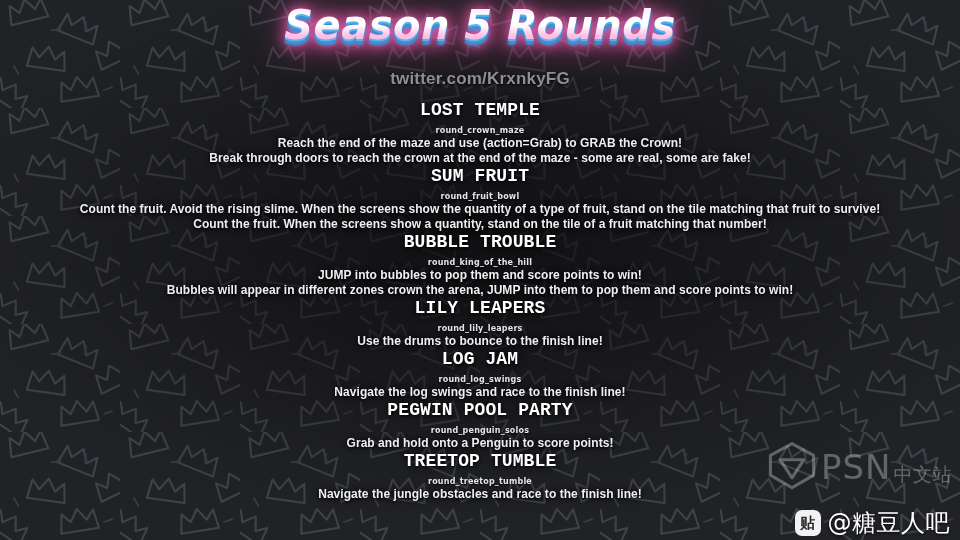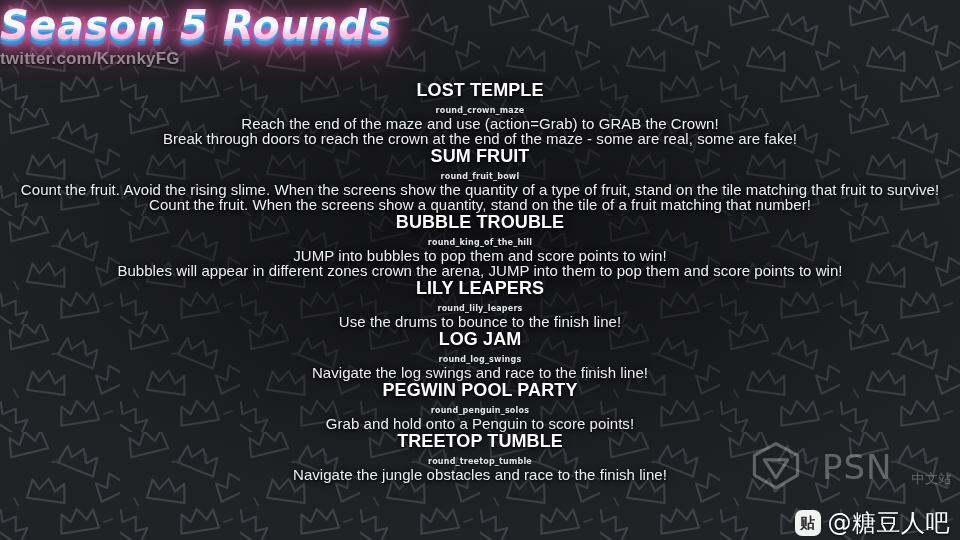--- a/index.html
+++ b/index.html
@@ -36,21 +36,21 @@
       radial-gradient(ellipse 60% 55% at 50% 45%, rgba(10,10,12,0.72) 0%, rgba(12,12,14,0.45) 45%, rgba(0,0,0,0.10) 75%, rgba(0,0,0,0) 100%);
   }
 
   #content {
     position:relative;
     z-index:3;
     width:960px; height:540px;
   }
 
   
-  .header { padding-top:2px; }
+  .header { text-align:center; padding-top:2px; }
 
   .title {
     font-family:"DejaVu Sans", sans-serif;
     font-size:40px;
     font-weight:bold;
     font-style:italic;
     letter-spacing:0.5px;
     line-height:46px;
     background:linear-gradient(180deg,#ffd8ef 0%,#ffffff 32%,#ffffff 50%,#ffc3e6 72%,#ff9fd8 100%);
     -webkit-background-clip:text;
@@ -58,91 +58,91 @@
     color:transparent;
     -webkit-text-fill-color:transparent;
     filter:
       drop-shadow(0 2px 0 #55b6e8)
       drop-shadow(0 4px 1px #3f8fd6)
       drop-shadow(0 0 7px rgba(255,105,190,0.95))
       drop-shadow(0 0 16px rgba(255,70,170,0.55));
   }
 
   .subtitle {
-    margin-top:1px;
+    margin-top:21px;
     font-size:17px;
     font-weight:bold;
     color:#8e9094;
     letter-spacing:0.2px;
     text-shadow:0 1px 2px rgba(0,0,0,0.85);
   }
 
   
   .rounds {
     margin-top:11px;
     display:flex;
     flex-direction:column;
     align-items:center;
   }
 
   .round { text-align:center; width:100%; }
 
   .round-name {
-    font-family:Liberation Sans, sans-serif;
+    font-family:Liberation Mono, monospace;
     font-size:18px;
     font-weight:bold;
     color:#ffffff;
     letter-spacing:0.1px;
     line-height:21px;
     text-shadow:0 1px 3px rgba(0,0,0,0.95), 0 0 8px rgba(0,0,0,0.7);
   }
 
   .round-id {
     font-family:"DejaVu Sans", sans-serif;
     font-size:8px;
     font-weight:bold;
     color:#e4e5e7;
     letter-spacing:0.2px;
     line-height:11px;
     margin-top:4px;
     text-shadow:0 1px 2px rgba(0,0,0,0.95);
   }
 
   .round-desc {
-    font-size:15px;
-    font-weight:normal;
+    font-size:12px;
+    font-weight:bold;
     color:#f0f0f2;
     line-height:15px;
     letter-spacing:0.05px;
     text-shadow:0 1px 3px rgba(0,0,0,0.95), 0 0 6px rgba(0,0,0,0.75);
   }
 
   
   #psn-mark {
     position:absolute;
     right:8px; bottom:46px;
     z-index:4;
     display:flex;
     align-items:center;
-    gap:19px;
+    gap:2px;
     opacity:0.30;
     pointer-events:none;
   }
   #psn-mark .psn-logo { width:54px; height:54px; display:block; }
   #psn-mark .psn-word {
     font-family:"DejaVu Sans", sans-serif;
     font-size:34px;
     font-weight:normal;
     color:#ffffff;
     letter-spacing:1px;
     line-height:34px;
   }
   #psn-mark .psn-cn {
     font-family:"DejaVu Sans", sans-serif;
-    font-size:13px;
+    font-size:19px;
     color:#ffffff;
     align-self:flex-end;
     padding-bottom:6px;
     letter-spacing:0.5px;
   }
 
   #tieba-mark {
     position:absolute;
     right:10px; bottom:4px;
     z-index:5;

